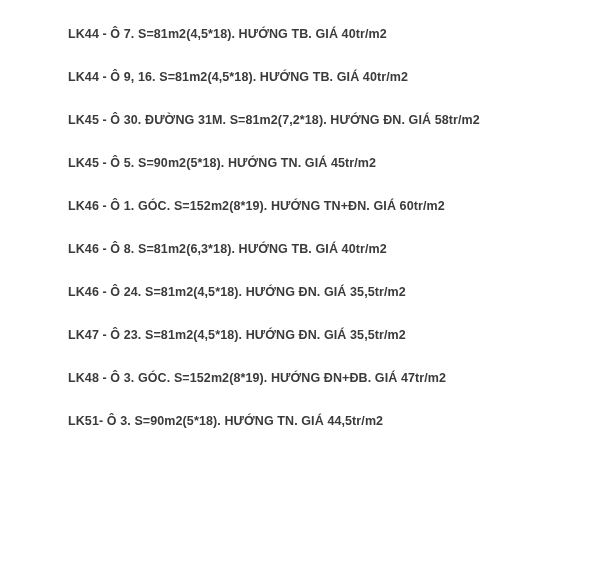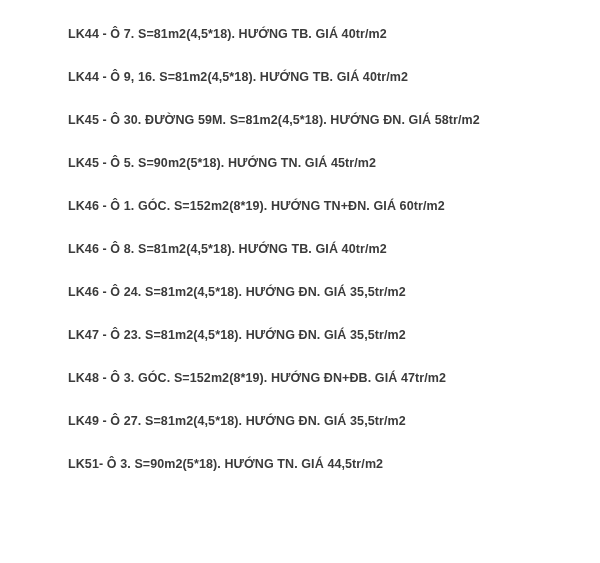--- a/index.html
+++ b/index.html
@@ -42,39 +42,36 @@
 <body>
 
 <div class="listing-sheet">
   <div class="listing-row">
     <span class="listing-text">LK44 - Ô 7. S=81m2(4,5*18). HƯỚNG TB. GIÁ 40tr/m2</span>
   </div>
   <div class="listing-row">
     <span class="listing-text">LK44 - Ô 9, 16. S=81m2(4,5*18). HƯỚNG TB. GIÁ 40tr/m2</span>
   </div>
   <div class="listing-row">
-    <span class="listing-text">LK45 - Ô 30. ĐƯỜNG 59M. S=81m2(4,5*18). HƯỚNG ĐN. GIÁ 58tr/m2</span>
+    <span class="listing-text">LK45 - Ô 30. ĐƯỜNG 31M. S=81m2(7,2*18). HƯỚNG ĐN. GIÁ 58tr/m2</span>
   </div>
   <div class="listing-row">
     <span class="listing-text">LK45 - Ô 5. S=90m2(5*18). HƯỚNG TN. GIÁ 45tr/m2</span>
   </div>
   <div class="listing-row">
     <span class="listing-text">LK46 - Ô 1. GÓC. S=152m2(8*19). HƯỚNG TN+ĐN. GIÁ 60tr/m2</span>
   </div>
   <div class="listing-row">
-    <span class="listing-text">LK46 - Ô 8. S=81m2(4,5*18). HƯỚNG TB. GIÁ 40tr/m2</span>
+    <span class="listing-text">LK46 - Ô 8. S=81m2(6,3*18). HƯỚNG TB. GIÁ 40tr/m2</span>
   </div>
   <div class="listing-row">
     <span class="listing-text">LK46 - Ô 24. S=81m2(4,5*18). HƯỚNG ĐN. GIÁ 35,5tr/m2</span>
   </div>
   <div class="listing-row">
     <span class="listing-text">LK47 - Ô 23. S=81m2(4,5*18). HƯỚNG ĐN. GIÁ 35,5tr/m2</span>
   </div>
   <div class="listing-row">
     <span class="listing-text">LK48 - Ô 3. GÓC. S=152m2(8*19). HƯỚNG ĐN+ĐB. GIÁ 47tr/m2</span>
   </div>
   <div class="listing-row">
-    <span class="listing-text">LK49 - Ô 27. S=81m2(4,5*18). HƯỚNG ĐN. GIÁ 35,5tr/m2</span>
-  </div>
-  <div class="listing-row">
     <span class="listing-text">LK51- Ô 3. S=90m2(5*18). HƯỚNG TN. GIÁ 44,5tr/m2</span>
   </div>
 </div>
 
 </body></html>

